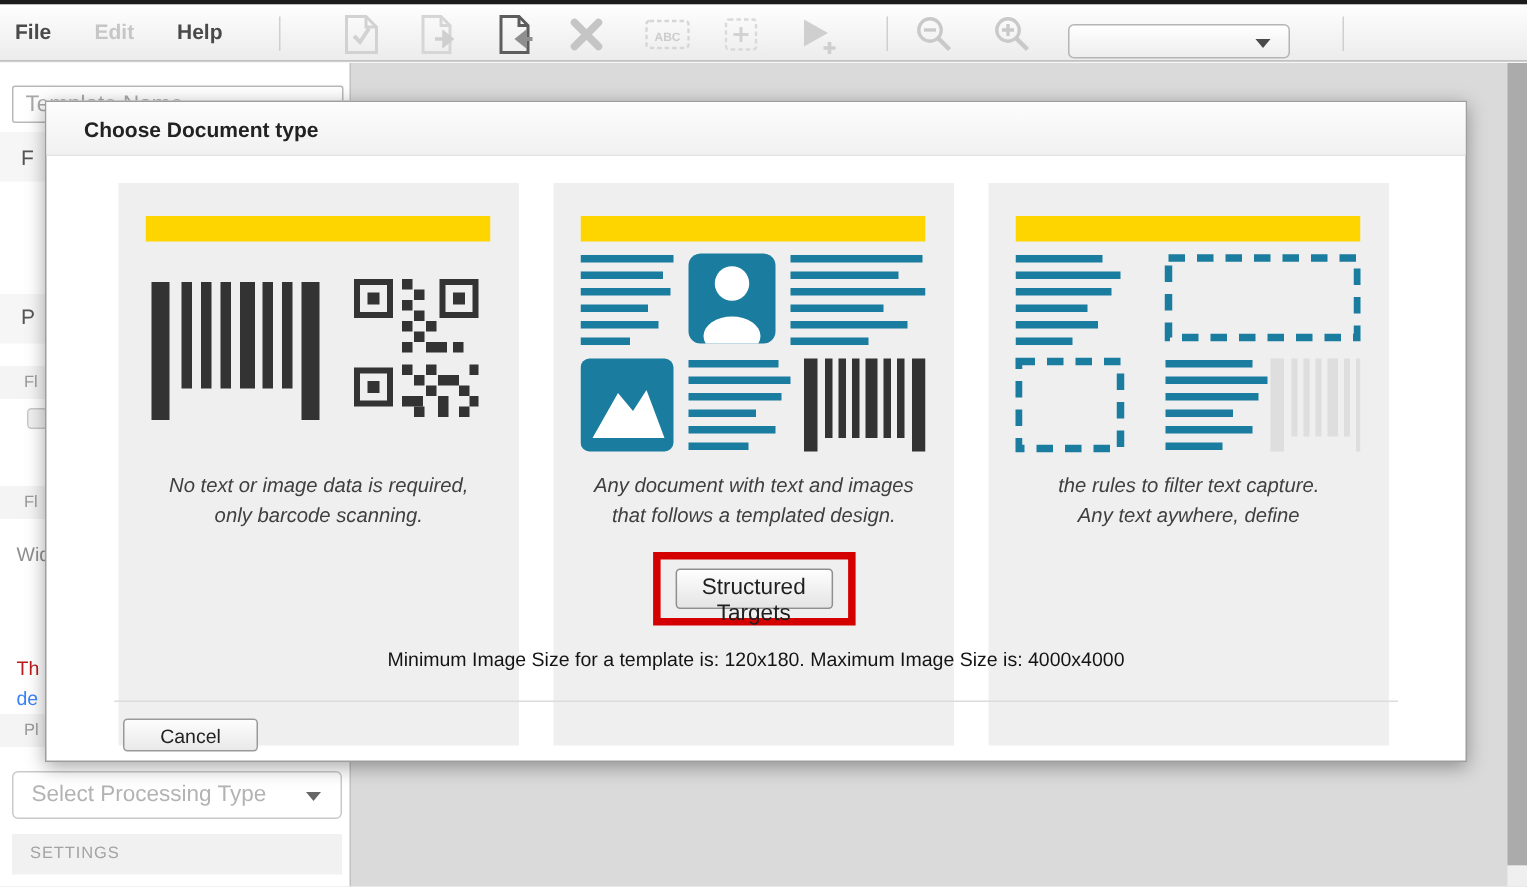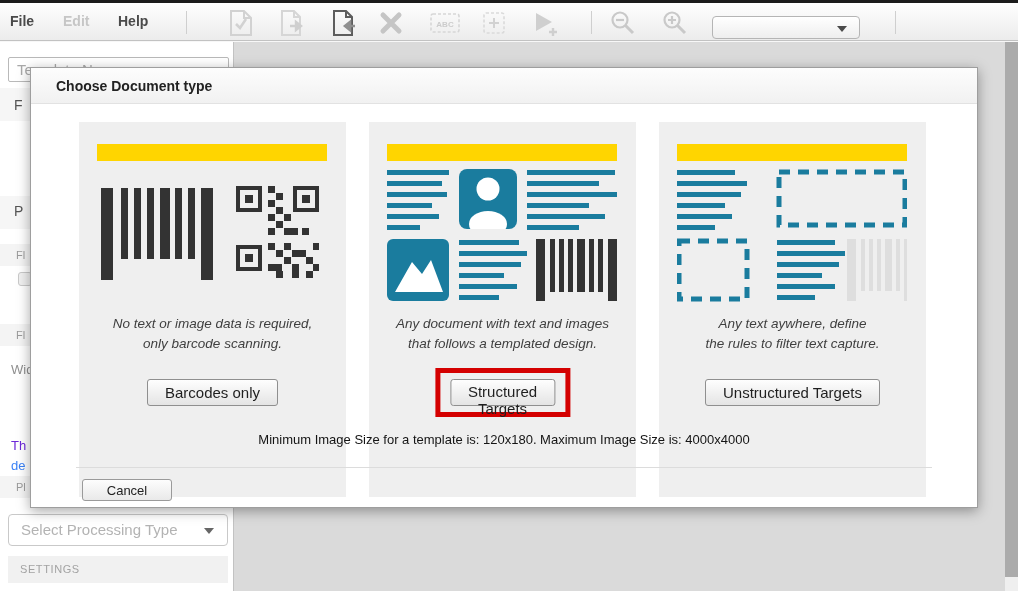--- a/index.html
+++ b/index.html
@@ -224,21 +224,21 @@
   <div class="sb-strip" style="top:202px; height:22px; background:#f4f4f4"></div>
   <div class="sb-sub-label" style="top:207px">Fl</div>
 
   <div class="sb-checkbox"></div>
 
   <div class="sb-strip" style="top:282px; height:22px; background:#f4f4f4"></div>
   <div class="sb-sub-label" style="top:287px">Fl</div>
 
   <div class="sb-text" style="top:320px">Wid</div>
 
-  <div class="sb-text" style="top:396px; color:#6d28d9">Th</div>
+  <div class="sb-text" style="top:396px; color:#b91c1c">Th</div>
   <div class="sb-text" style="top:416px; color:#3b82f6">de</div>
 
   <div class="sb-strip" style="top:434px; height:22px; background:#f4f4f4"></div>
   <div class="sb-sub-label" style="top:439px">Pl</div>
 
   <div class="proc-dropdown">
     <span>Select Processing Type</span>
     <span class="caret"></span>
   </div>
 
@@ -292,23 +292,20 @@
           <rect x="216" y="99" width="6" height="7"></rect>
         <rect x="209" y="127" width="7" height="7"></rect>
           <rect x="179" y="127" width="7" height="7"></rect>
           <rect x="216" y="120" width="6" height="7"></rect>
       </g>
     </svg>
     <div class="desc">
       <span>No text or image data is required,</span>
       <span>only barcode scanning.</span>
     </div>
-    <div class="btnrow">
-      <button class="dbtn">Barcodes only</button>
-    </div>
   </div>
 
   <div class="card card-2">
     <svg class="illus" width="230" height="160" viewBox="0 0 230 160">
       <defs>
           <clipPath id="personClip">
             <rect x="72" y="25" width="58" height="60" rx="8"></rect>
           </clipPath>
         </defs>
       <rect x="0" y="0" width="230" height="17" fill="#FFD500"></rect>
@@ -382,24 +379,21 @@
         <rect x="170" y="95" width="9" height="62"></rect>
           <rect x="184" y="95" width="4" height="52"></rect>
         <rect x="192" y="95" width="4" height="52"></rect>
           <rect x="200" y="95" width="4" height="52"></rect>
         <rect x="208" y="95" width="7" height="52"></rect>
           <rect x="219" y="95" width="4" height="52"></rect>
         <rect x="227" y="95" width="3" height="62"></rect>
       </g>
     </svg>
     <div class="desc">
+      <span>the rules to filter text capture.</span>
       <span>Any text aywhere, define</span>
-      <span>the rules to filter text capture.</span>
-    </div>
-    <div class="btnrow">
-      <button class="dbtn">Unstructured Targets</button>
     </div>
   </div>
 
   <div class="size-note">Minimum Image Size for a template is: 120x180. Maximum Image Size is: 4000x4000</div>
   <div class="dlg-divider"></div>
   <button class="cancel-btn">Cancel</button>
 </div>
 
 </body></html>

